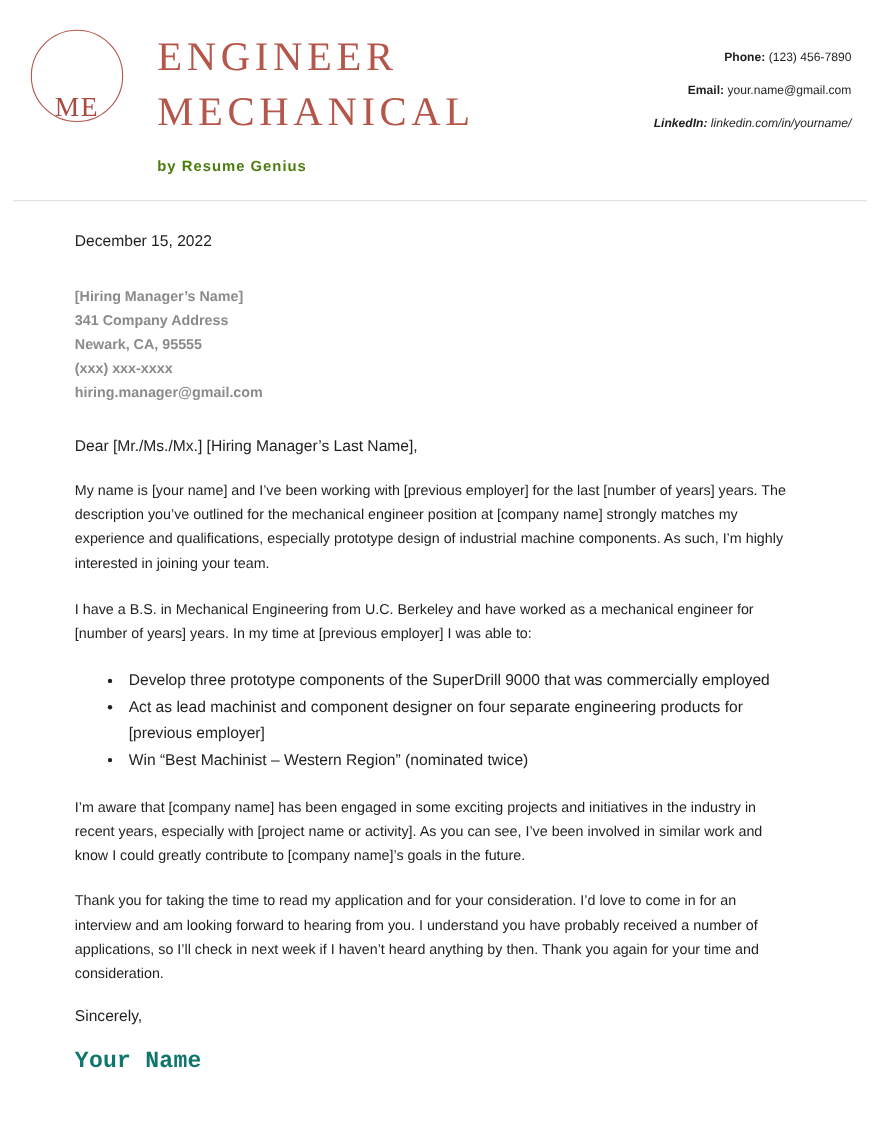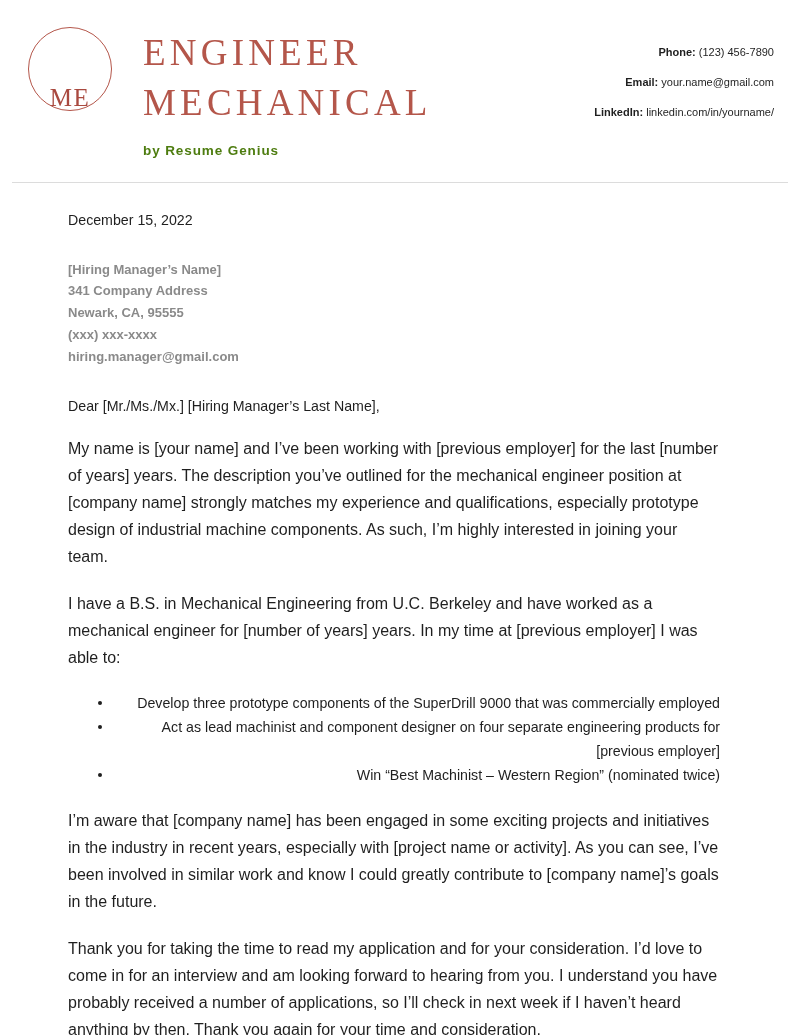--- a/index.html
+++ b/index.html
@@ -76,21 +76,21 @@
     padding-top: 22px;
     min-width: 255px;
   }
   .contact-row {
     font-size: 11px;
     line-height: 1.55;
     color: #1f1f1f;
     margin-bottom: 13px;
     white-space: nowrap;
   }
-  .contact-row:last-child { margin-bottom: 0; }
+  .contact-row:last-child { margin-bottom: 0; font-style: italic; }
   .contact-label { font-weight: bold; }
   .contact-value { font-weight: normal; }
 
   .divider {
     height: 1px;
     background: #dcdcdc;
     margin: 24px 12px 0 12px;
   }
 
   
@@ -116,39 +116,38 @@
   }
   .recipient div { white-space: nowrap; }
 
   .salutation {
     font-size: 14.2px;
     color: #1f1f1f;
     margin-bottom: 21px;
   }
 
   p.para {
-    font-size: 16px;
+    font-size: 13px;
     line-height: 1.69;
     color: #1f1f1f;
     margin: 0 0 20px 0;
   }
 
   ul.bullets {
     margin: 0 0 20px 0;
     padding: 0;
     list-style: none;
   }
   ul.bullets li {
     position: relative;
     padding-left: 49px;
     font-size: 14.2px;
     line-height: 1.69;
     color: #1f1f1f;
     margin-bottom: 0;
-    text-align: right;
   }
   ul.bullets li::before {
     content: "";
     position: absolute;
     left: 30px;
     top: 10px;
     width: 4px;
     height: 4px;
     border-radius: 50%;
     background: #1f1f1f;

